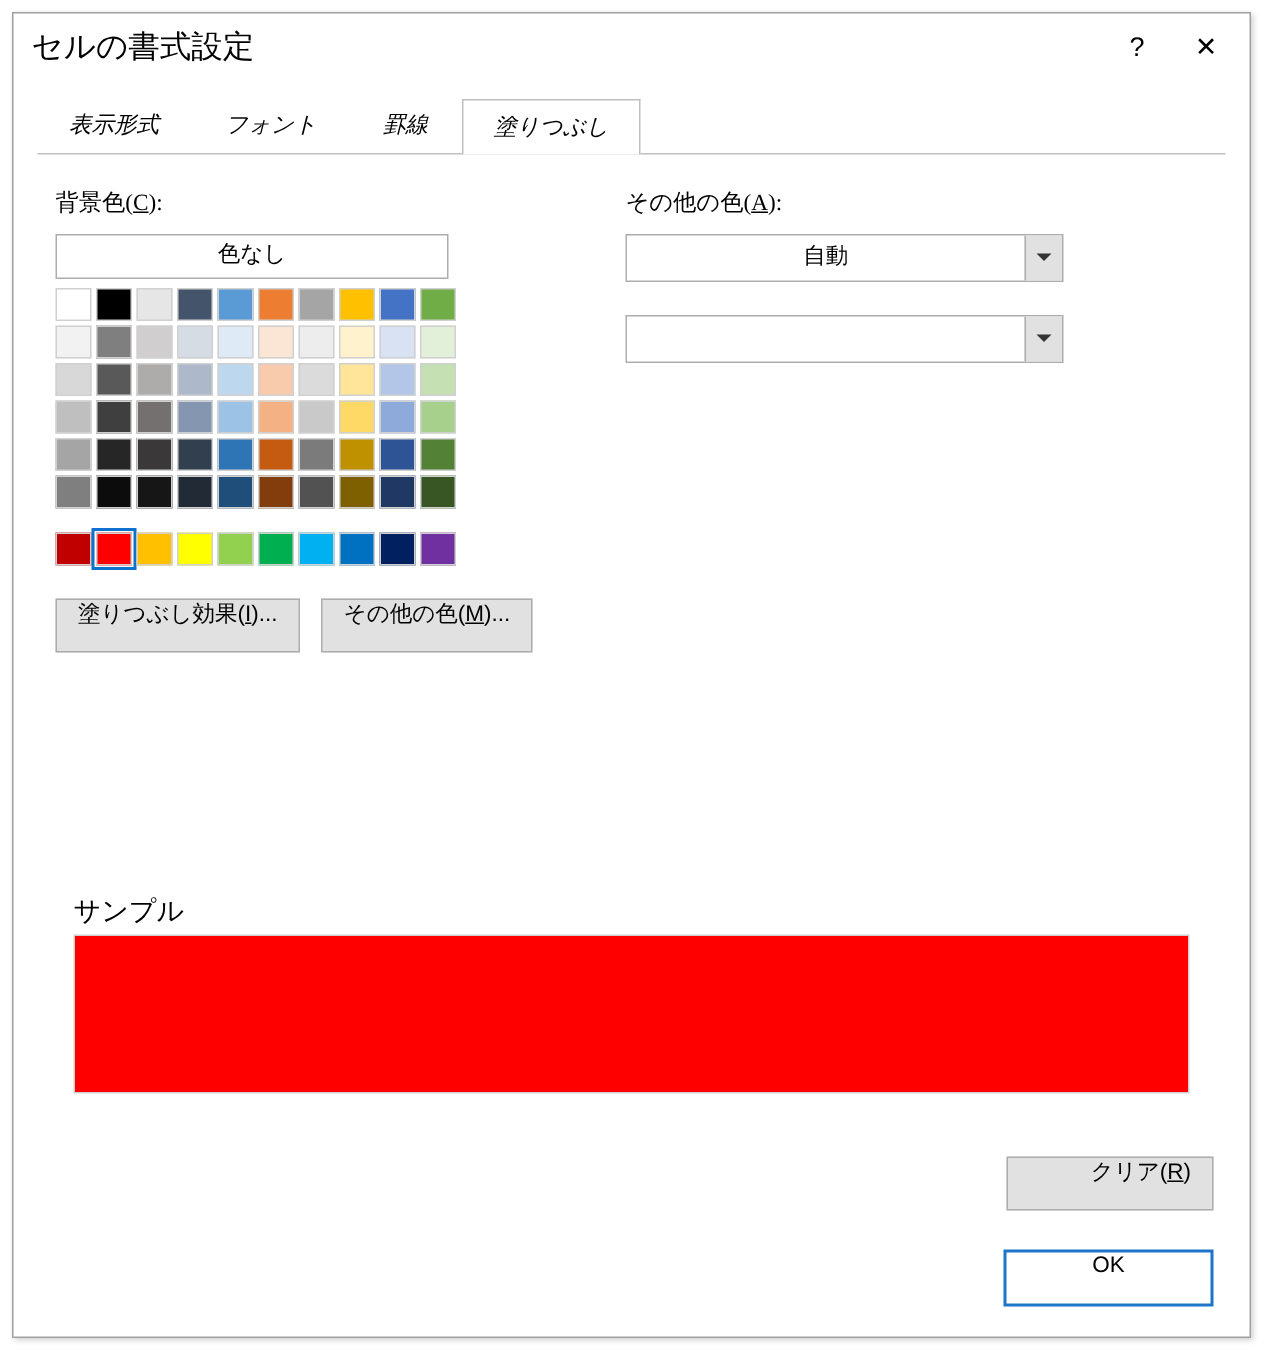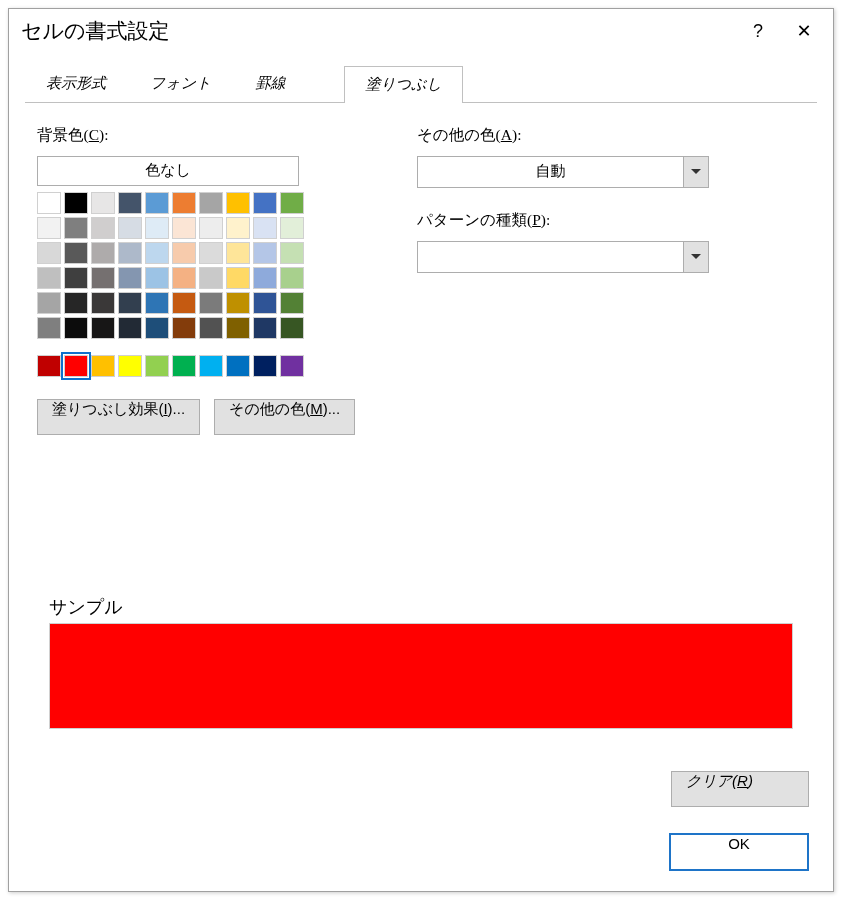--- a/index.html
+++ b/index.html
@@ -3,21 +3,21 @@
 <meta charset="utf-8">
 <style>
   html,body{margin:0;padding:0;font-family:"MS UI Gothic","Meiryo UI","Segoe UI",sans-serif;font-size:14px;background:#fff;color:#000;}
   .dialog{position:relative;width:824px;height:882px;border:1px solid #a0a0a0;margin:8px;box-shadow:1px 1px 4px rgba(0,0,0,.2);}
   .titlebar{display:flex;align-items:center;height:44px;}
   .titlebar-text{padding:8px 12px;font-size:21px;user-select:none;}
   .titlebar-btns{margin-left:auto;display:flex;align-items:center;padding-right:6px;}
   .titlebar-btn{width:46px;height:32px;display:flex;align-items:center;justify-content:center;font-size:18px;}
   .tabs{display:flex;margin:12px 16px 0;border-bottom:1px solid #c0c0c0;font-style:italic;}
   .tab{padding:8px 20px 9px;border:1px solid transparent;border-bottom:none;margin-right:2px;cursor:default;font-size:15px;}
-  .tab.active{border-color:#c0c0c0;background:#fff;position:relative;top:1px;margin-left:36px;}
+  .tab.active{border-color:#c0c0c0;background:#fff;position:relative;top:1px;}
   .body{padding:22px 28px 0;}
   .two-col{display:flex;gap:40px;}
   .left{flex:0 0 340px;}
   .right{flex:1;}
   .label{font-size:15.5px;margin-bottom:10px;font-family:Liberation Serif, serif;}
   .under{text-decoration:underline;}
   .nocolor-btn{width:260px;height:28px;border:1px solid #adadad;background:#fff;text-align:center;line-height:26px;font-size:15px;margin-bottom:6px;cursor:default;}
   .palette{display:grid;grid-template-columns:repeat(10,24px);grid-auto-rows:22px;gap:3px;margin-bottom:10px;}
   .swatch{width:24px;height:22px;border:1px solid #d0d0d0;box-sizing:border-box;cursor:default;}
   .swatch.selected{outline:2px solid #0e71cd;outline-offset:1px;}
@@ -29,21 +29,21 @@
   .combo-drop{width:24px;border-left:1px solid #adadad;background:#e1e1e1;display:flex;align-items:center;justify-content:center;}
   .combo-drop::after{content:"";border:5px solid transparent;border-top-color:#333;transform:translateY(2px);}
   .sample{margin:160px 12px 0;}
   .sample-label{font-size:18px;margin-bottom:4px;}
   .sample-box{border:1px solid #d0d0d0;padding:0;height:104px;}
   .sample-fill{width:100%;height:100%;background:#ff0000;}
   .footer{position:absolute;right:24px;bottom:20px;display:flex;gap:18px;}
   .footer .btn{width:108px;text-align:center;}
   .footer .btn.ok{border:2px solid #1e74c8;background:#fff;}
   .clear-row{position:absolute;right:24px;bottom:84px;}
-  .clear-row .btn{width:108px;text-align:left;font-style:italic;}
+  .clear-row .btn{width:108px;text-align:right;}
 </style>
 </head>
 <body>
 
 <div class="dialog">
   <div class="titlebar">
     <div class="titlebar-text">セルの書式設定</div>
     <div class="titlebar-btns">
       <div class="titlebar-btn">?</div>
       <div class="titlebar-btn close">✕</div>
@@ -155,23 +155,20 @@
         <div class="label">
           <span>その他の色(</span><span class="under">A</span><span>):</span>
         </div>
         <div class="combo">
           <div class="combo-text">自動</div>
           <div class="combo-drop"></div>
         </div>
 
         <div style="height:22px"></div>
 
-        <div class="label">
-          <span>パターンの種類(</span><span class="under">P</span><span>):</span>
-        </div>
         <div class="combo">
           <div class="combo-text"></div>
           <div class="combo-drop"></div>
         </div>
       </div>
     </div>
 
     <div class="sample">
       <div class="sample-label">サンプル</div>
       <div class="sample-box">

